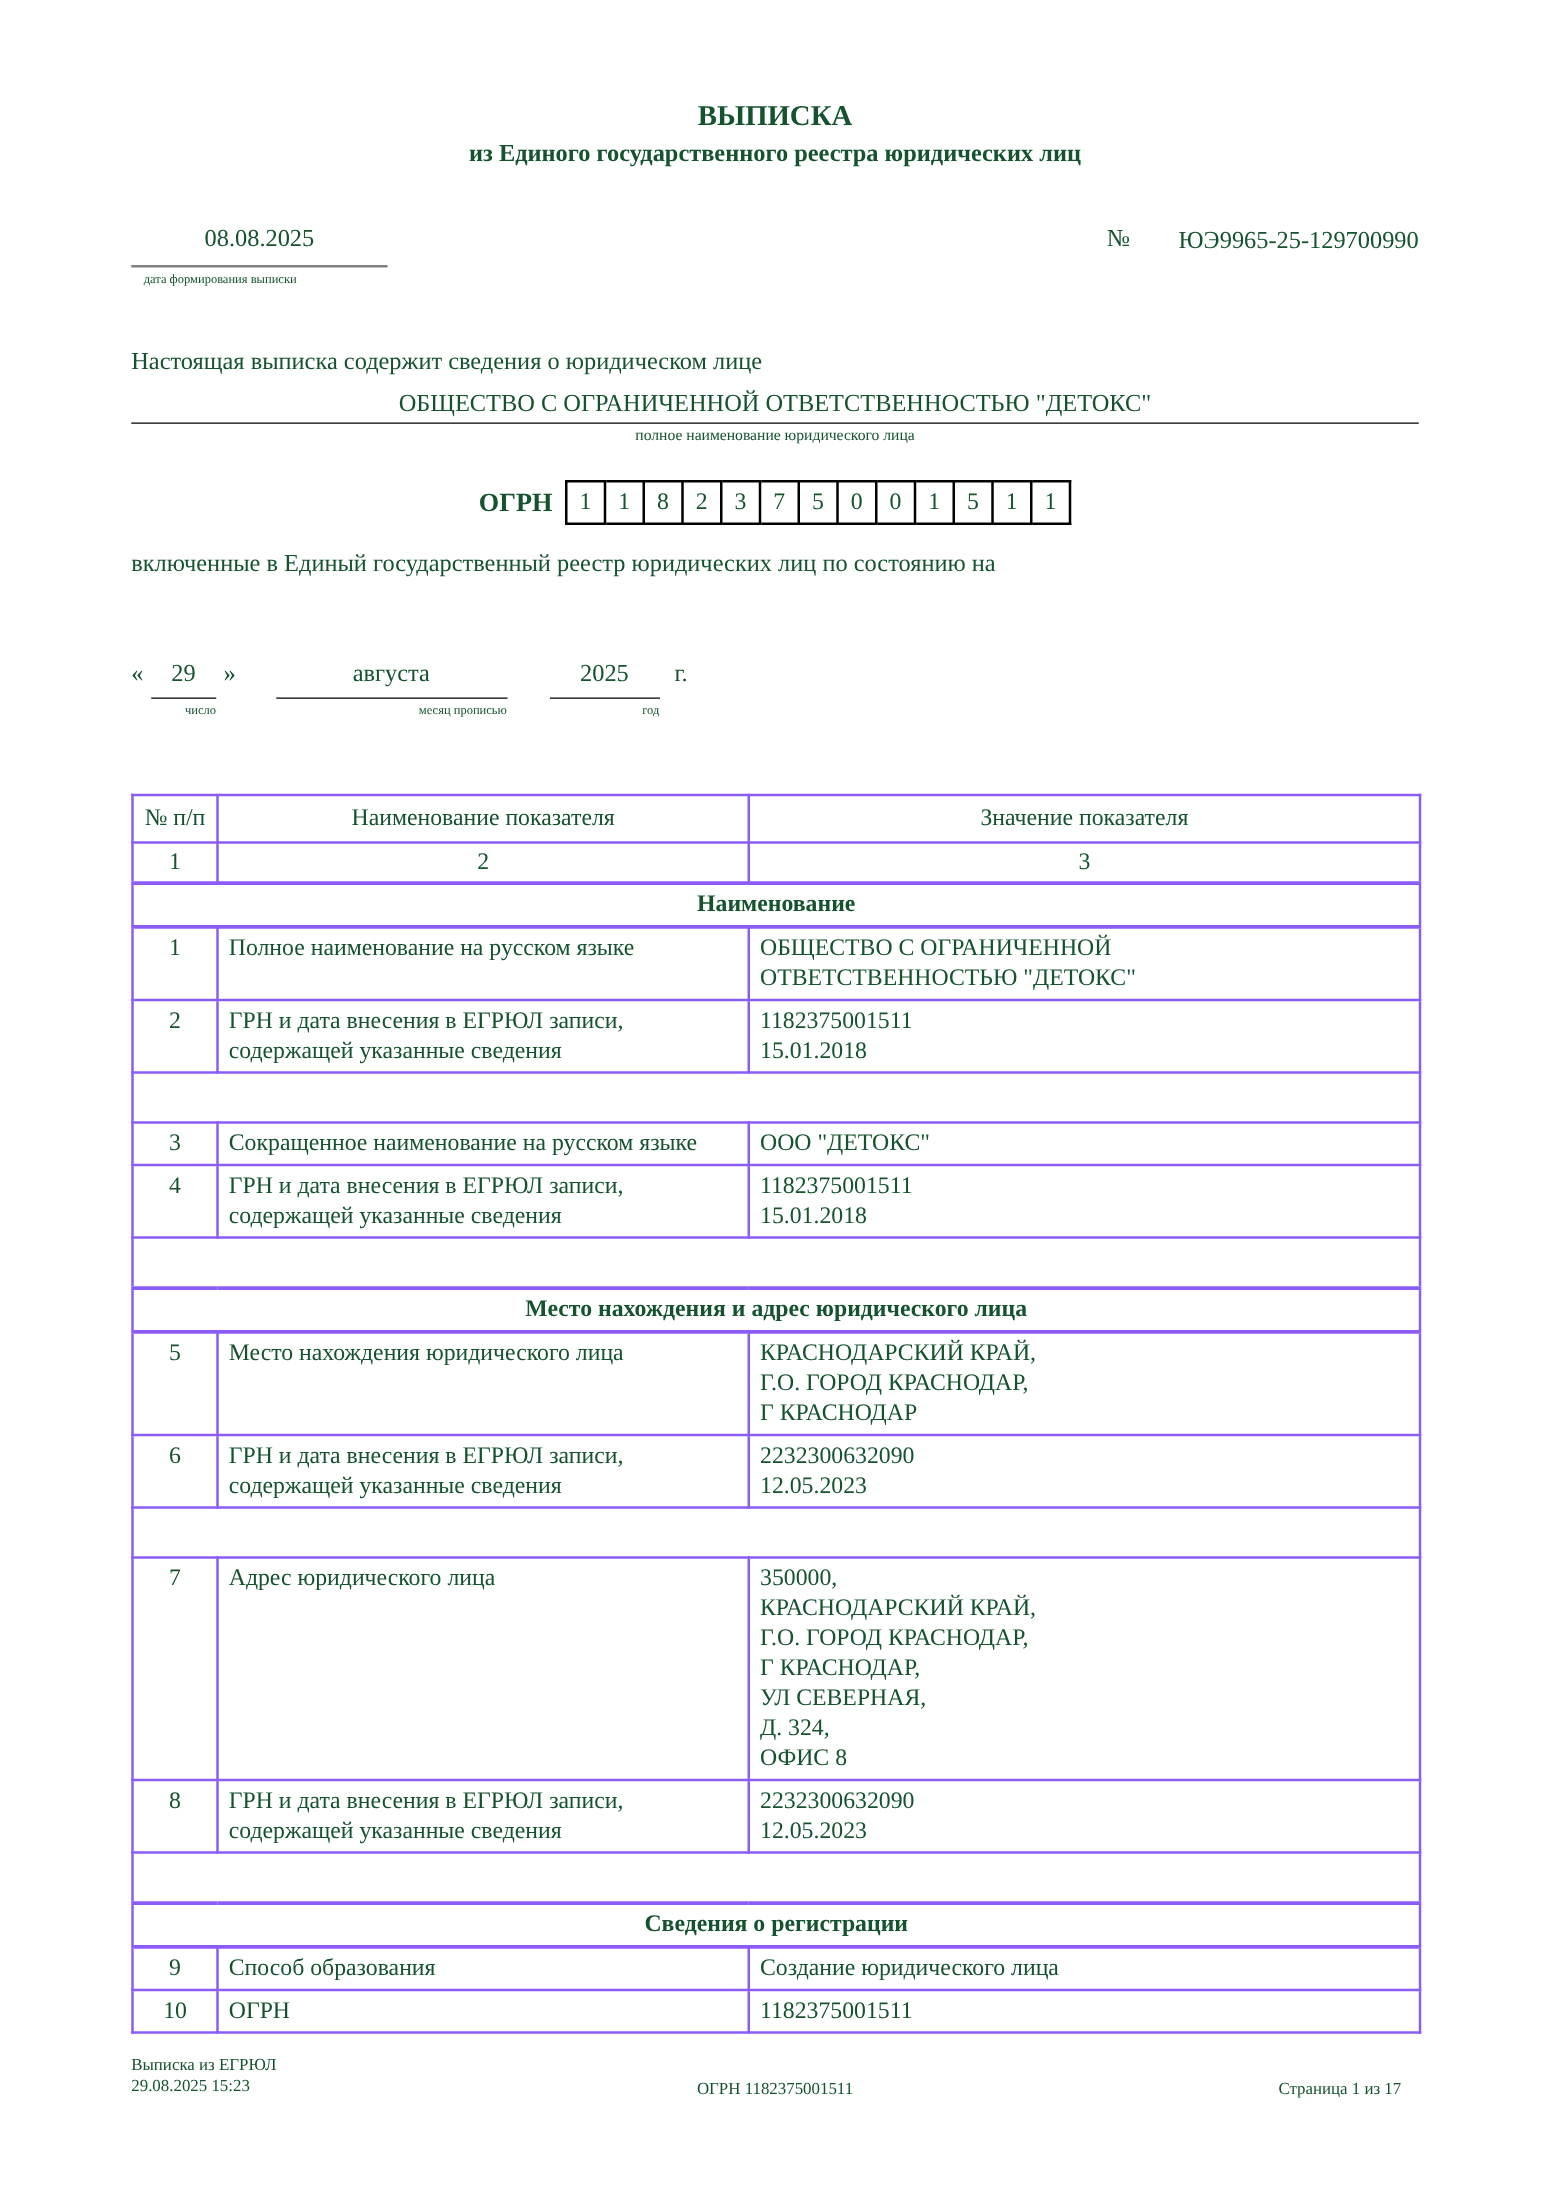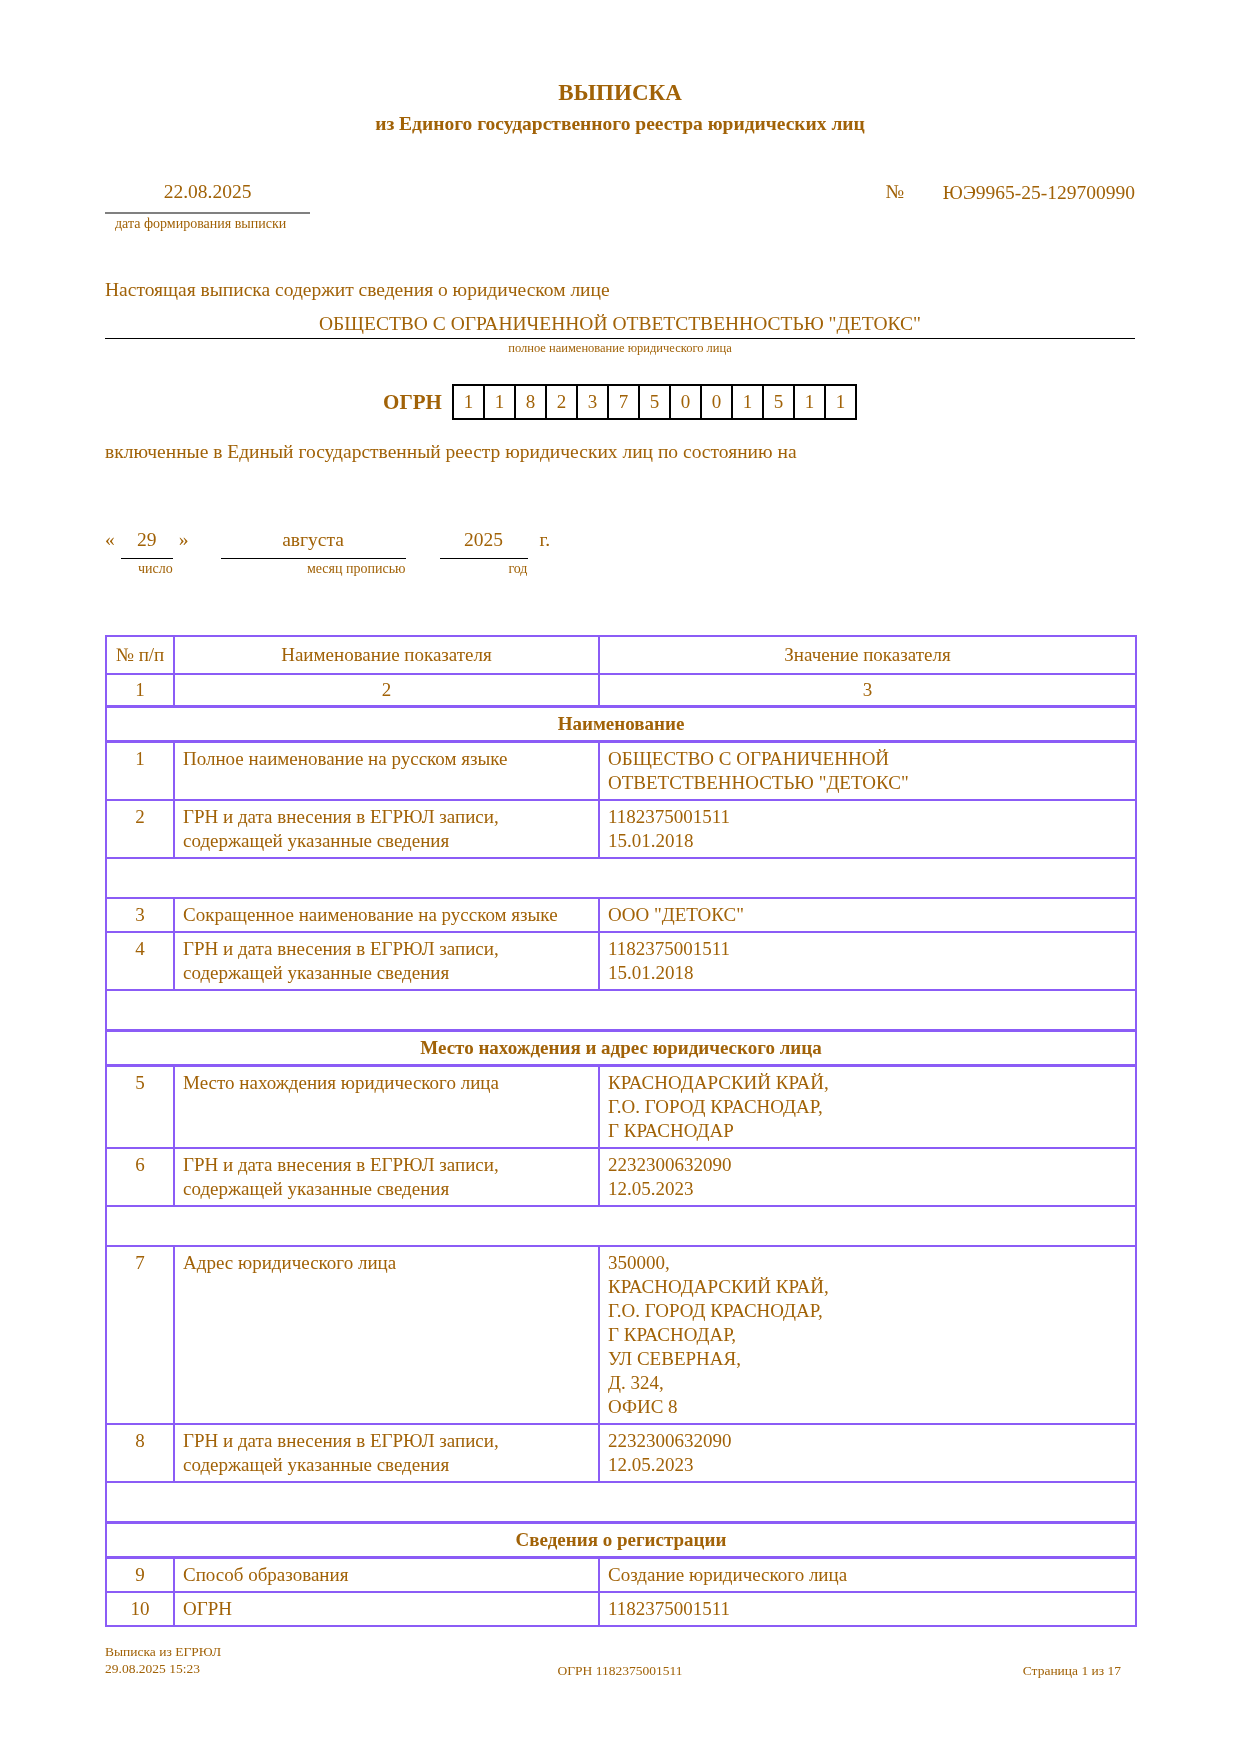--- a/index.html
+++ b/index.html
@@ -2,39 +2,39 @@
 <html><head>
 <meta charset="utf-8">
 <style>
   html,body { margin:0; padding:0; background:#fff; }
   .page {
     position:relative;
     width:1240px; height:1755px;
     box-sizing:border-box;
     padding:80px 105px 0 105px;
     background:#fff;
-    color:#a16207;
+    color:#14532d;
     font-family:"Liberation Serif", serif;
     overflow:hidden;
   }
   .doc-title {
     text-align:center; font-weight:bold; font-size:23px; line-height:26px;
   }
   .doc-subtitle {
     text-align:center; font-weight:bold; font-size:19.5px; line-height:24px; margin-top:6px;
   }
   .date-number-row {
     margin-top:44px;
     display:flex; justify-content:space-between; align-items:flex-start;
     font-size:19.5px;
   }
   .field { display:flex; flex-direction:column; }
   .field-value { text-align:center; line-height:24px; padding-bottom:8px; }
   .field-rule { border-top:2px solid #808080; height:0; }
-  .field-label { font-size:14px; line-height:16px; padding-top:2px; }
+  .field-label { font-size:10px; line-height:16px; padding-top:2px; }
   .date-field { width:205px; }
   .date-field .field-label { text-align:left; padding-left:10px; }
   .number-block { display:flex; gap:26px; align-items:flex-start; }
   .number-sign { line-height:24px; }
   .number-field { width:205px;align-items:flex-end; }
   .number-field .field-value { line-height:26px; padding-bottom:6px; }
 
   .intro-line { margin-top:46px; font-size:19.5px; line-height:24px; }
 
   .company-block { margin-top:10px; }
@@ -90,21 +90,21 @@
 </head>
 <body>
 
 <div class="page">
 
   <div class="doc-title">ВЫПИСКА</div>
   <div class="doc-subtitle">из Единого государственного реестра юридических лиц</div>
 
   <div class="date-number-row">
     <div class="field date-field">
-      <div class="field-value">22.08.2025</div>
+      <div class="field-value">08.08.2025</div>
       <div class="field-rule"></div>
       <div class="field-label">дата формирования выписки</div>
     </div>
     <div class="number-block">
       <div class="number-sign">№</div>
       <div class="field number-field">
         <div class="field-value">ЮЭ9965-25-129700990</div>
         <div class="field-rule"></div>
       </div>
     </div>

